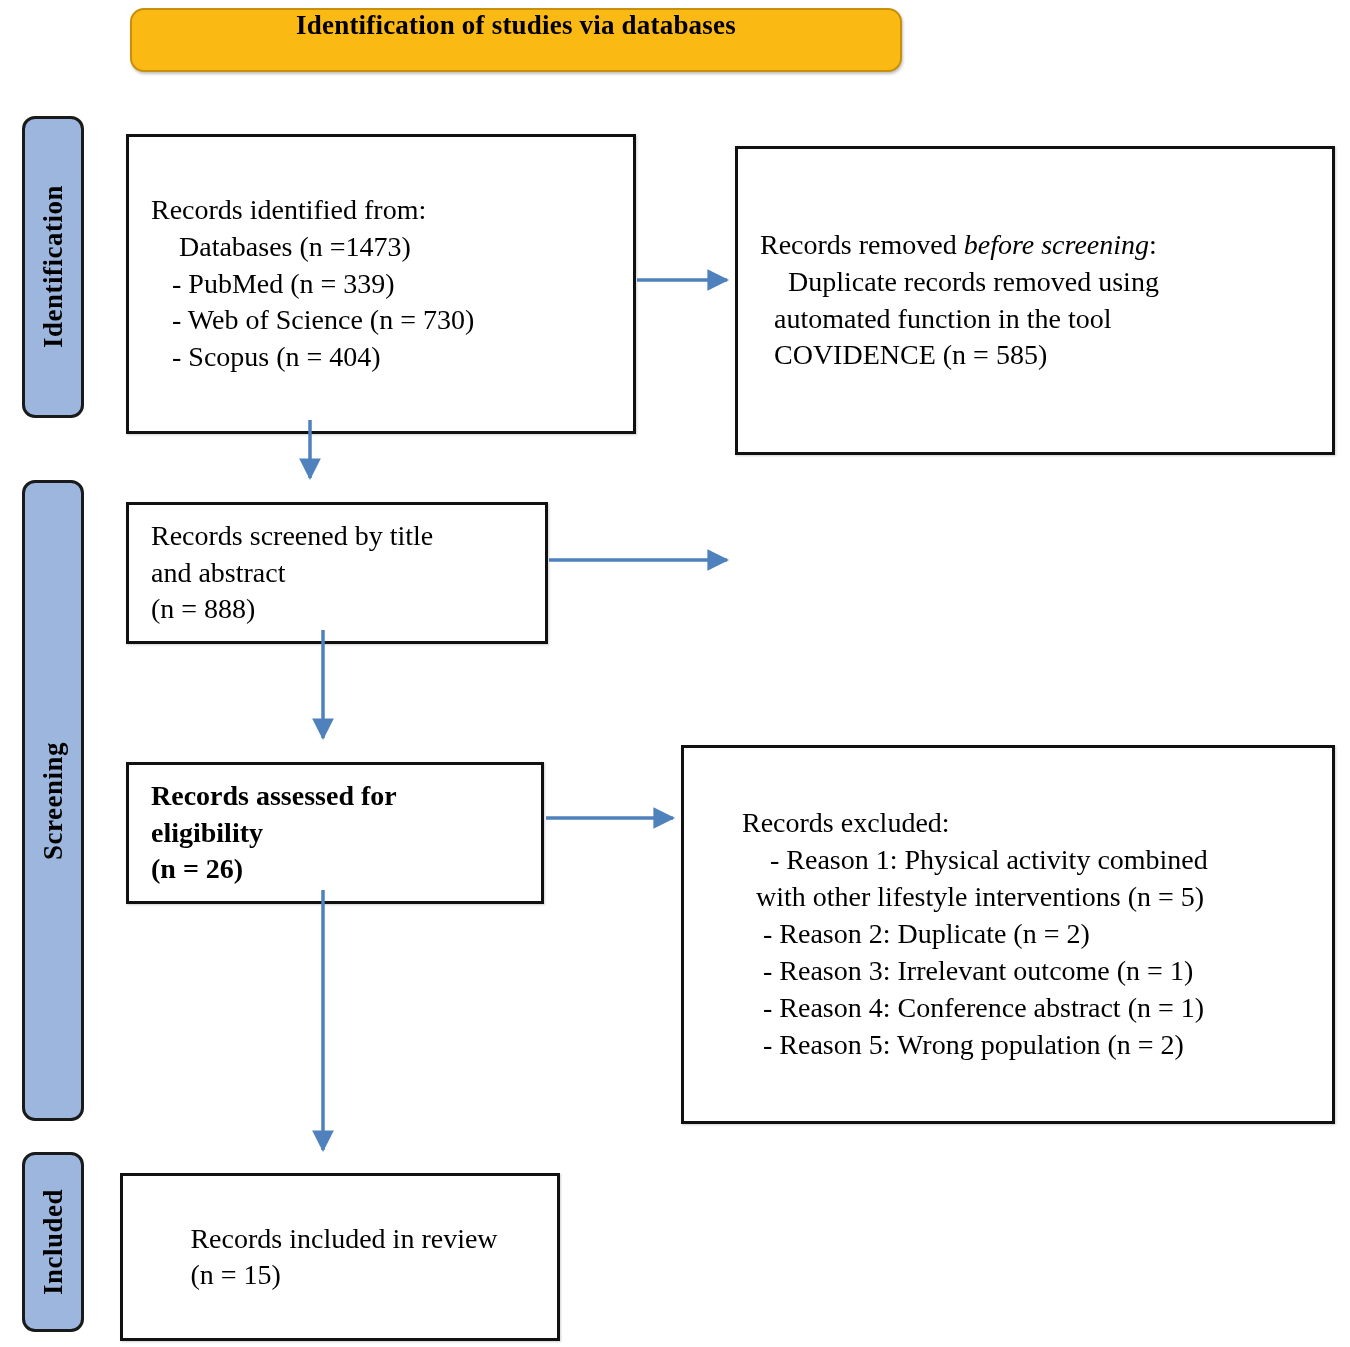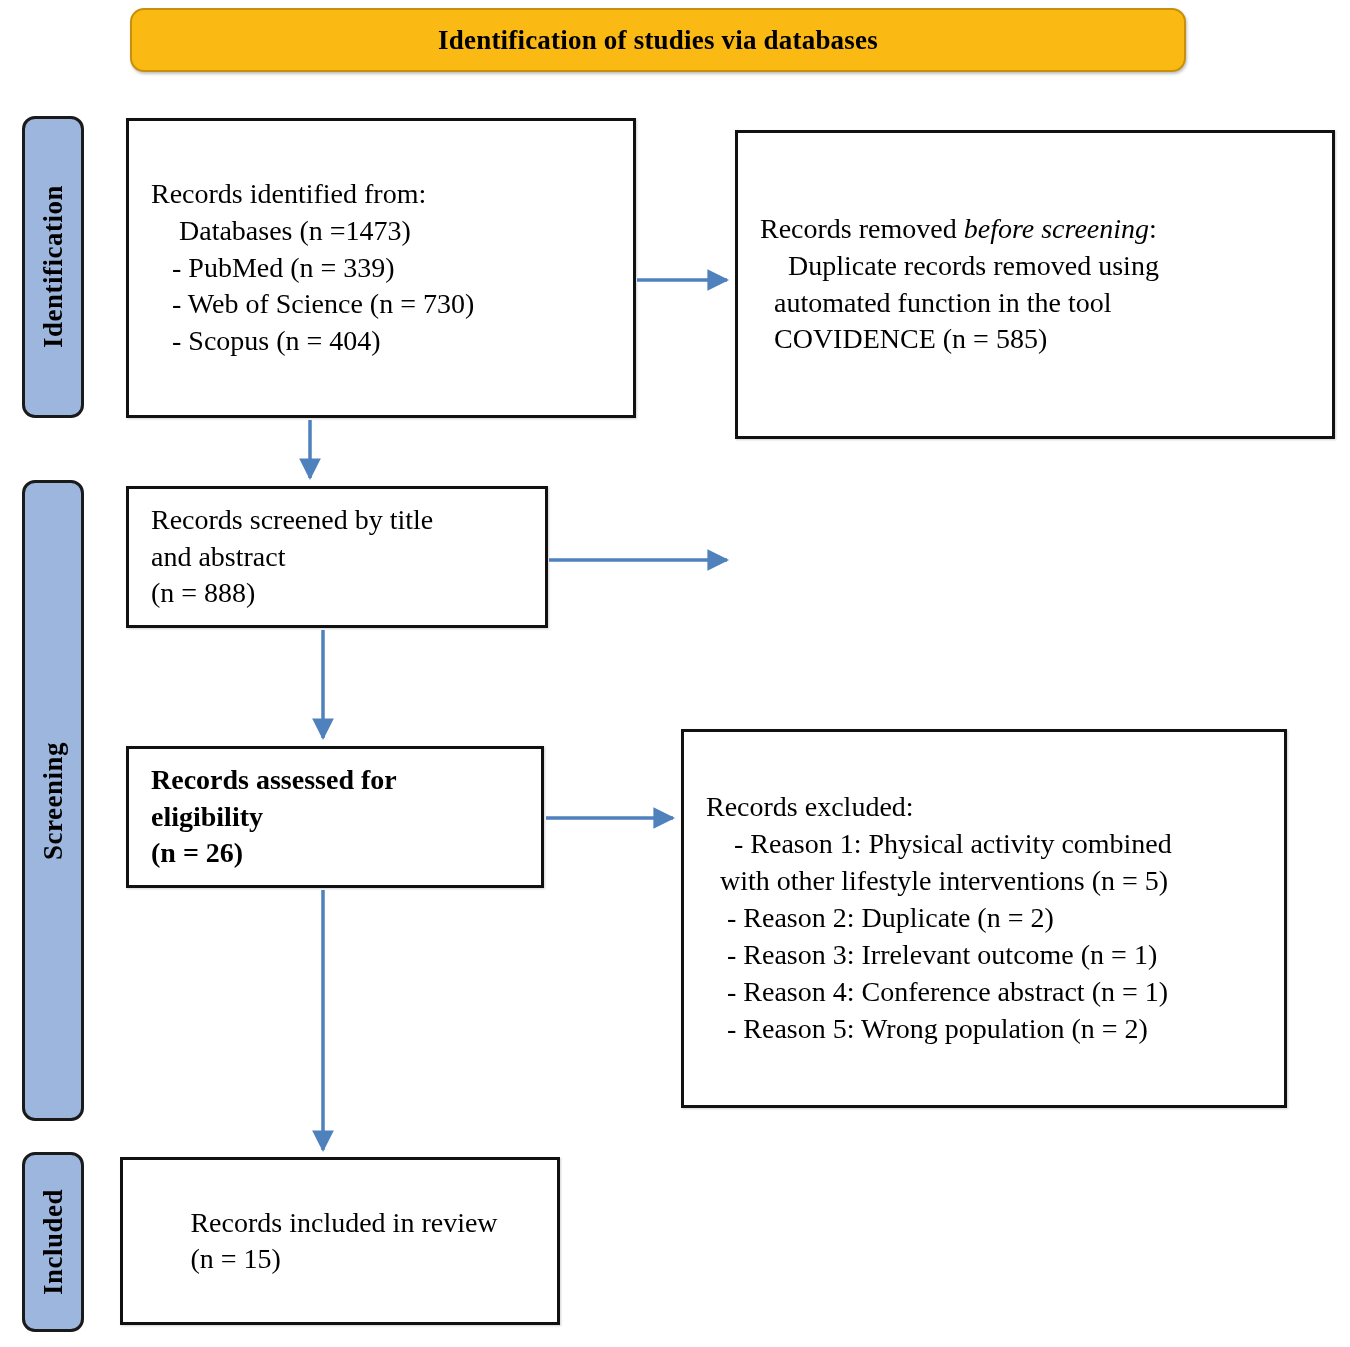--- a/index.html
+++ b/index.html
@@ -21,27 +21,27 @@
     left: 0; top: 0;
     width: 1350px;
     height: 1347px;
   }
 
   
   .header-banner {
     position: absolute;
     left: 130px;
     top: 8px;
-    width: 1056px;
+    width: 772px;
     height: 64px;
     background: #FBB913;
     border: 2px solid #C8900A;
     border-radius: 14px;
     display: flex;
-    align-items: center;
+    align-items: flex-start;
     justify-content: center;
     box-sizing: border-box;
     box-shadow: 1px 2px 3px rgba(0,0,0,0.25);
   }
   .header-banner .banner-text {
     font-weight: bold;
     font-size: 27px;
     letter-spacing: 0.2px;
     color: #000000;
     white-space: nowrap;
@@ -75,37 +75,38 @@
   
   .flow-box {
     position: absolute;
     background: #ffffff;
     border: 3px solid #111111;
     box-sizing: border-box;
     display: flex;
     flex-direction: column;
     justify-content: center;
     box-shadow: 1px 1px 2px rgba(0,0,0,0.18);
+    margin-top: 16px;
   }
   .flow-box .box-body {
     font-size: 28px;
     line-height: 1.30;
     padding: 0 14px 0 22px;
     white-space: pre-wrap;
   }
   .flow-box .box-body .em {
     font-style: italic;
   }
 
   #box-identified     { left: 126px; top: 118px;  width: 510px; height: 300px; }
   #box-removed        { left: 735px; top: 130px;  width: 600px; height: 309px; }
   #box-screened       { left: 126px; top: 486px;  width: 422px; height: 142px; }
   #box-excluded-manual{ left: 735px; top: 490px;  width: 600px; height: 148px; }
   #box-eligibility    { left: 126px; top: 746px;  width: 418px; height: 142px; font-weight: bold; }
-  #box-excluded-reasons{left: 681px; top: 729px;  width: 606px; height: 379px; }
+  #box-excluded-reasons{left: 681px; top: 729px;  width: 654px; height: 379px; padding-left: 36px; }
   #box-included       { left: 120px; top: 1157px; width: 440px; height: 168px; align-items: center; }
 
   #box-identified .box-body,
   #box-removed .box-body,
   #box-excluded-reasons .box-body { line-height: 1.32; }
 
   
   .arrow-svg {
     position: absolute;
     left: 0; top: 0;

